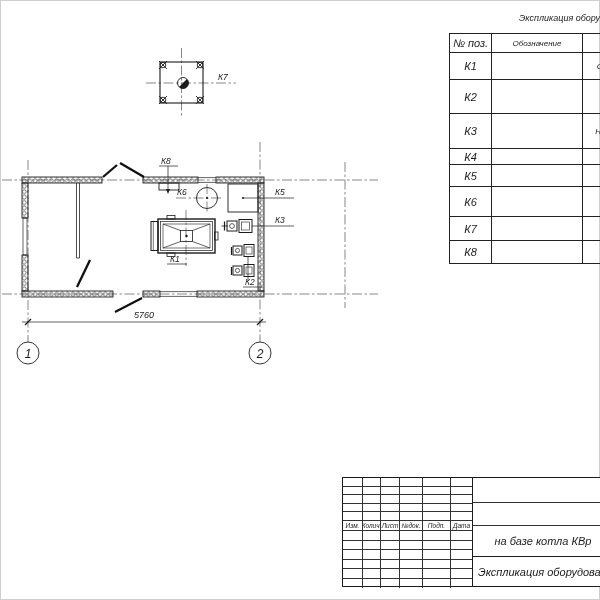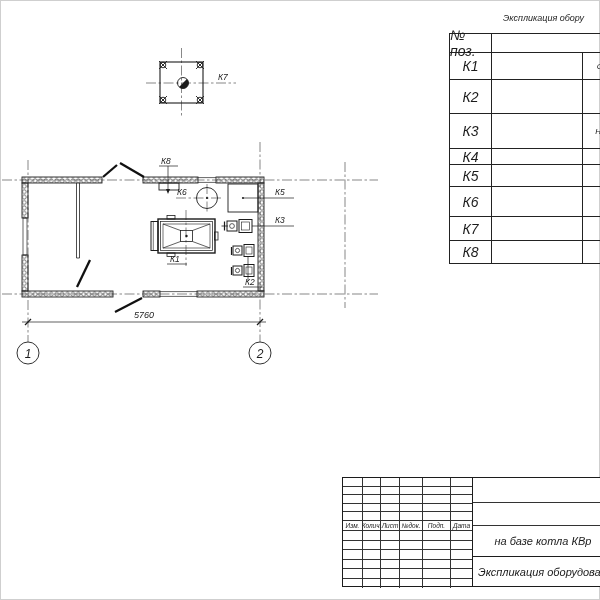--- a/index.html
+++ b/index.html
@@ -4,33 +4,33 @@
 <style>
   html,body{margin:0;padding:0;}
   body{
     width:600px;height:600px;position:relative;overflow:hidden;
     background:#ffffff;
     font-family:"Liberation Sans", sans-serif;
     box-shadow: inset 0 0 0 1px #cfcfcf;
   }
   
   .legend-title{
-    position:absolute; top:13px; right:16px; white-space:nowrap;
+    position:absolute; top:13px; right:0px; white-space:nowrap;
     font-style:italic; font-size:9px; color:#1c1c1c;
   }
   .legend{
     position:absolute; left:449px; top:33px; width:170px;
     border:1.3px solid #222; border-right:none;
     box-sizing:border-box;
   }
   .lg-row{display:flex; border-bottom:1px solid #222; box-sizing:border-box; align-items:center;}
   .lg-row:last-child{border-bottom:none;}
   .lg-c1{width:41px; flex:none; border-right:1px solid #222; align-self:stretch;
          display:flex;align-items:center;justify-content:center;
-         font-style:italic; font-size:14px; color:#1c1c1c;}
+         font-style:italic; font-size:11px; color:#1c1c1c;}
   .lg-c2{width:90px; flex:none; border-right:1px solid #222; align-self:stretch;
          display:flex;align-items:center;justify-content:center;
          font-style:italic; font-size:8px; color:#1c1c1c;}
   .lg-c3{flex:1; align-self:stretch; display:flex; align-items:center;
          font-style:italic; font-size:8px; color:#1c1c1c;
          direction:rtl; white-space:nowrap; padding-right:1px; justify-content:flex-start;}
   
   .tblock{
     position:absolute; left:342px; top:477px; width:270px; height:110px;
     border:1.5px solid #1c1c1c; box-sizing:border-box; display:flex;
@@ -223,20 +223,21 @@
     <text x="28" y="357.5" font-size="12" text-anchor="middle">1</text>
     <text x="260" y="357.5" font-size="12" text-anchor="middle">2</text>
   </g>
 </svg>
 
 <div class="legend-title">Экспликация обору</div>
 
 <div class="legend">
   <div class="lg-row" style="height:19px">
     <div class="lg-c1">№ поз.</div>
+    <div class="lg-c2">Обозначение</div>
     <div class="lg-c3"></div>
   </div>
   <div class="lg-row" style="height:27px">
     <div class="lg-c1">К1</div>
     <div class="lg-c2"></div>
     <div class="lg-c3">Стал</div>
   </div>
   <div class="lg-row" style="height:34px">
     <div class="lg-c1">К2</div>
     <div class="lg-c2"></div>

